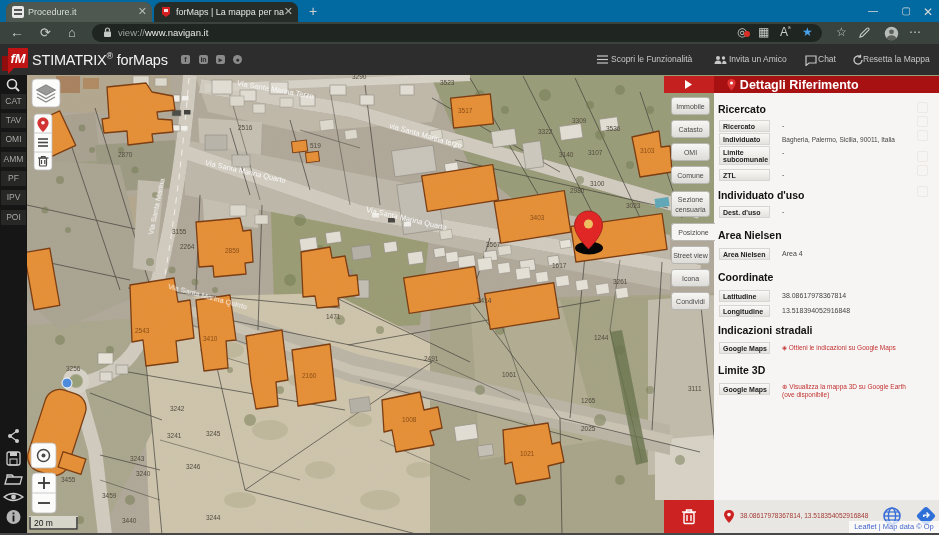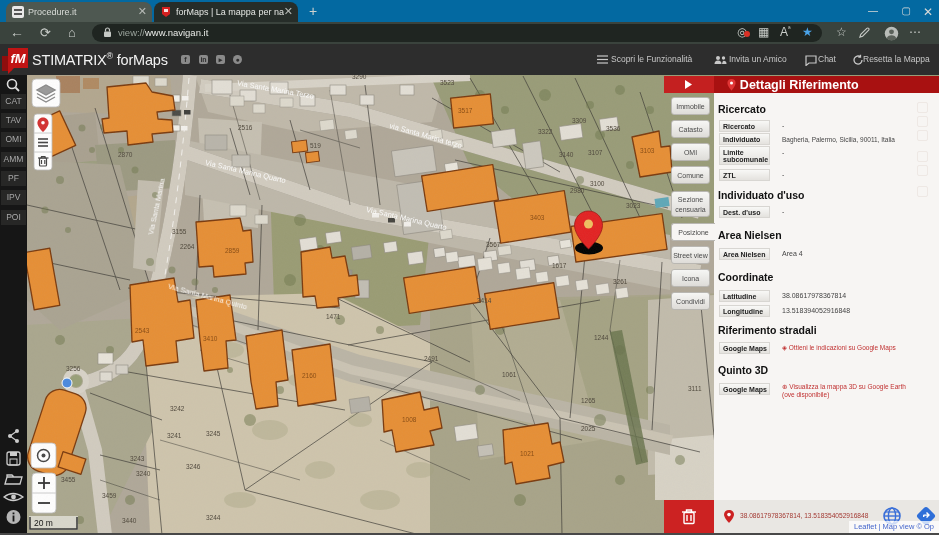--- a/index.html
+++ b/index.html
@@ -603,24 +603,24 @@
   <div class="plabel" style="top:130px;">Dest. d'uso</div>
   <div class="pval" style="top:132px;">-</div>
   <div class="phead2" style="top:153px; left:54px;">Area Nielsen</div>
   <div class="plabel" style="top:172px;">Area Nielsen</div>
   <div class="pval" style="top:174px;">Area 4</div>
   <div class="phead2" style="top:195px; left:54px;">Coordinate</div>
   <div class="plabel" style="top:214px;">Latitudine</div>
   <div class="pval" style="top:216px;">38.08617978367814</div>
   <div class="plabel" style="top:229px;">Longitudine</div>
   <div class="pval" style="top:231px;">13.518394052916848</div>
-  <div class="phead2" style="top:248px; left:54px;">Riferimento stradali</div>
+  <div class="phead2" style="top:248px; left:54px;">Indicazioni stradali</div>
   <div class="plabel" style="top:266px;">Google Maps</div>
   <div class="plink" style="top:268px; white-space:nowrap;">◈ Ottieni le indicazioni su Google Maps</div>
-  <div class="phead2" style="top:288px; left:54px;">Quinto 3D</div>
+  <div class="phead2" style="top:288px; left:54px;">Limite 3D</div>
   <div class="plabel" style="top:307px;">Google Maps</div>
   <div class="plink" style="top:307px; width:135px;">⊕ Visualizza la mappa 3D su Google Earth (ove disponibile)</div>
 </div>
 
 <div id="pbottom">
   <div id="ptrash">
     <svg style="position:absolute; left:17px; top:8px;" width="16" height="17" viewBox="0 0 16 17">
           <g fill="none" stroke="#fff" stroke-width="1.4">
             <rect x="3" y="4.5" width="10" height="11" rx="1"></rect>
             <line x1="1" y1="4" x2="15" y2="4"></line>
@@ -640,15 +640,15 @@
         <ellipse cx="10" cy="10" rx="3.6" ry="8" fill="none" stroke="#3a6fd8" stroke-width="1.4"></ellipse>
         <line x1="2" y1="10" x2="18" y2="10" stroke="#3a6fd8" stroke-width="1.4"></line>
         <line x1="3" y1="6" x2="17" y2="6" stroke="#3a6fd8" stroke-width="1.2"></line>
         <line x1="3" y1="14" x2="17" y2="14" stroke="#3a6fd8" stroke-width="1.2"></line>
       </svg>
   <svg style="position:absolute; left:252px; top:6px;" width="20" height="20" viewBox="0 0 20 20">
         <rect x="2.8" y="2.8" width="14.4" height="14.4" rx="3" transform="rotate(45 10 10)" fill="#2f6fd8"></rect>
         <path d="M7 11 V9.5 Q7 8.5 8 8.5 H11.5 L10 7 L11 6 L14 9 L11 12 L10 11 L11.5 9.8 H8.4 V11 Z" fill="#fff"></path>
       </svg>
 </div>
-<div style="position:absolute; left:849px; top:521px; width:90px; height:12px; background:rgba(255,255,255,0.75); font-size:7.5px; color:#4466cc; line-height:12px; text-align:center; white-space:nowrap; overflow:hidden;">Leaflet | Map view © Op</div>
+<div style="position:absolute; left:849px; top:521px; width:90px; height:12px; background:rgba(255,255,255,0.75); font-size:7.5px; color:#4466cc; line-height:12px; text-align:center; white-space:nowrap; overflow:hidden;">Leaflet | Map data © Op</div>
 <div id="bottomedge"></div>
 
 </div>
 </body></html>

